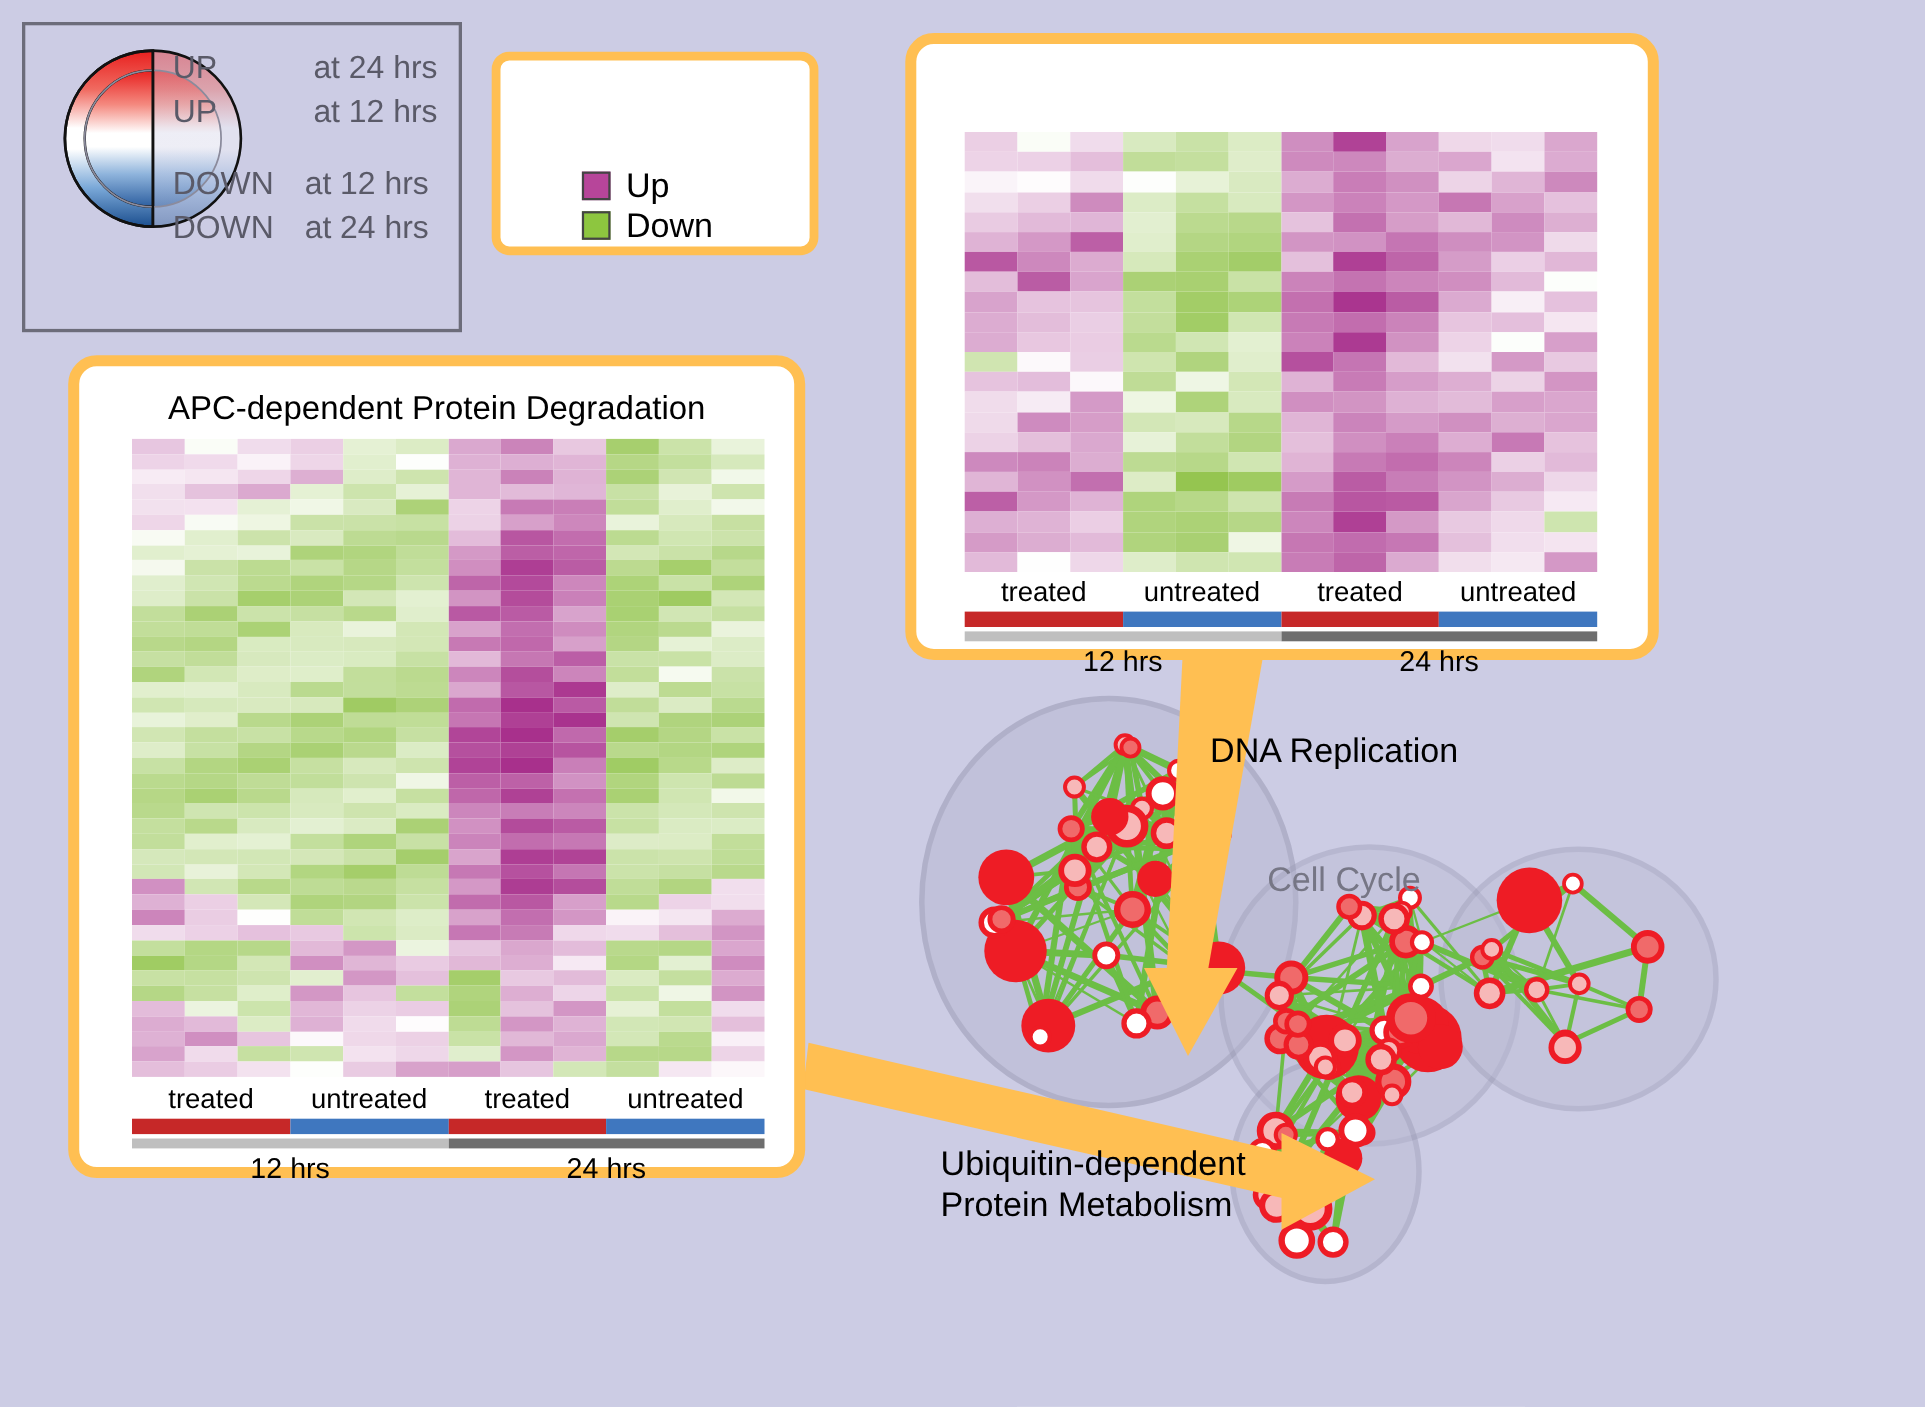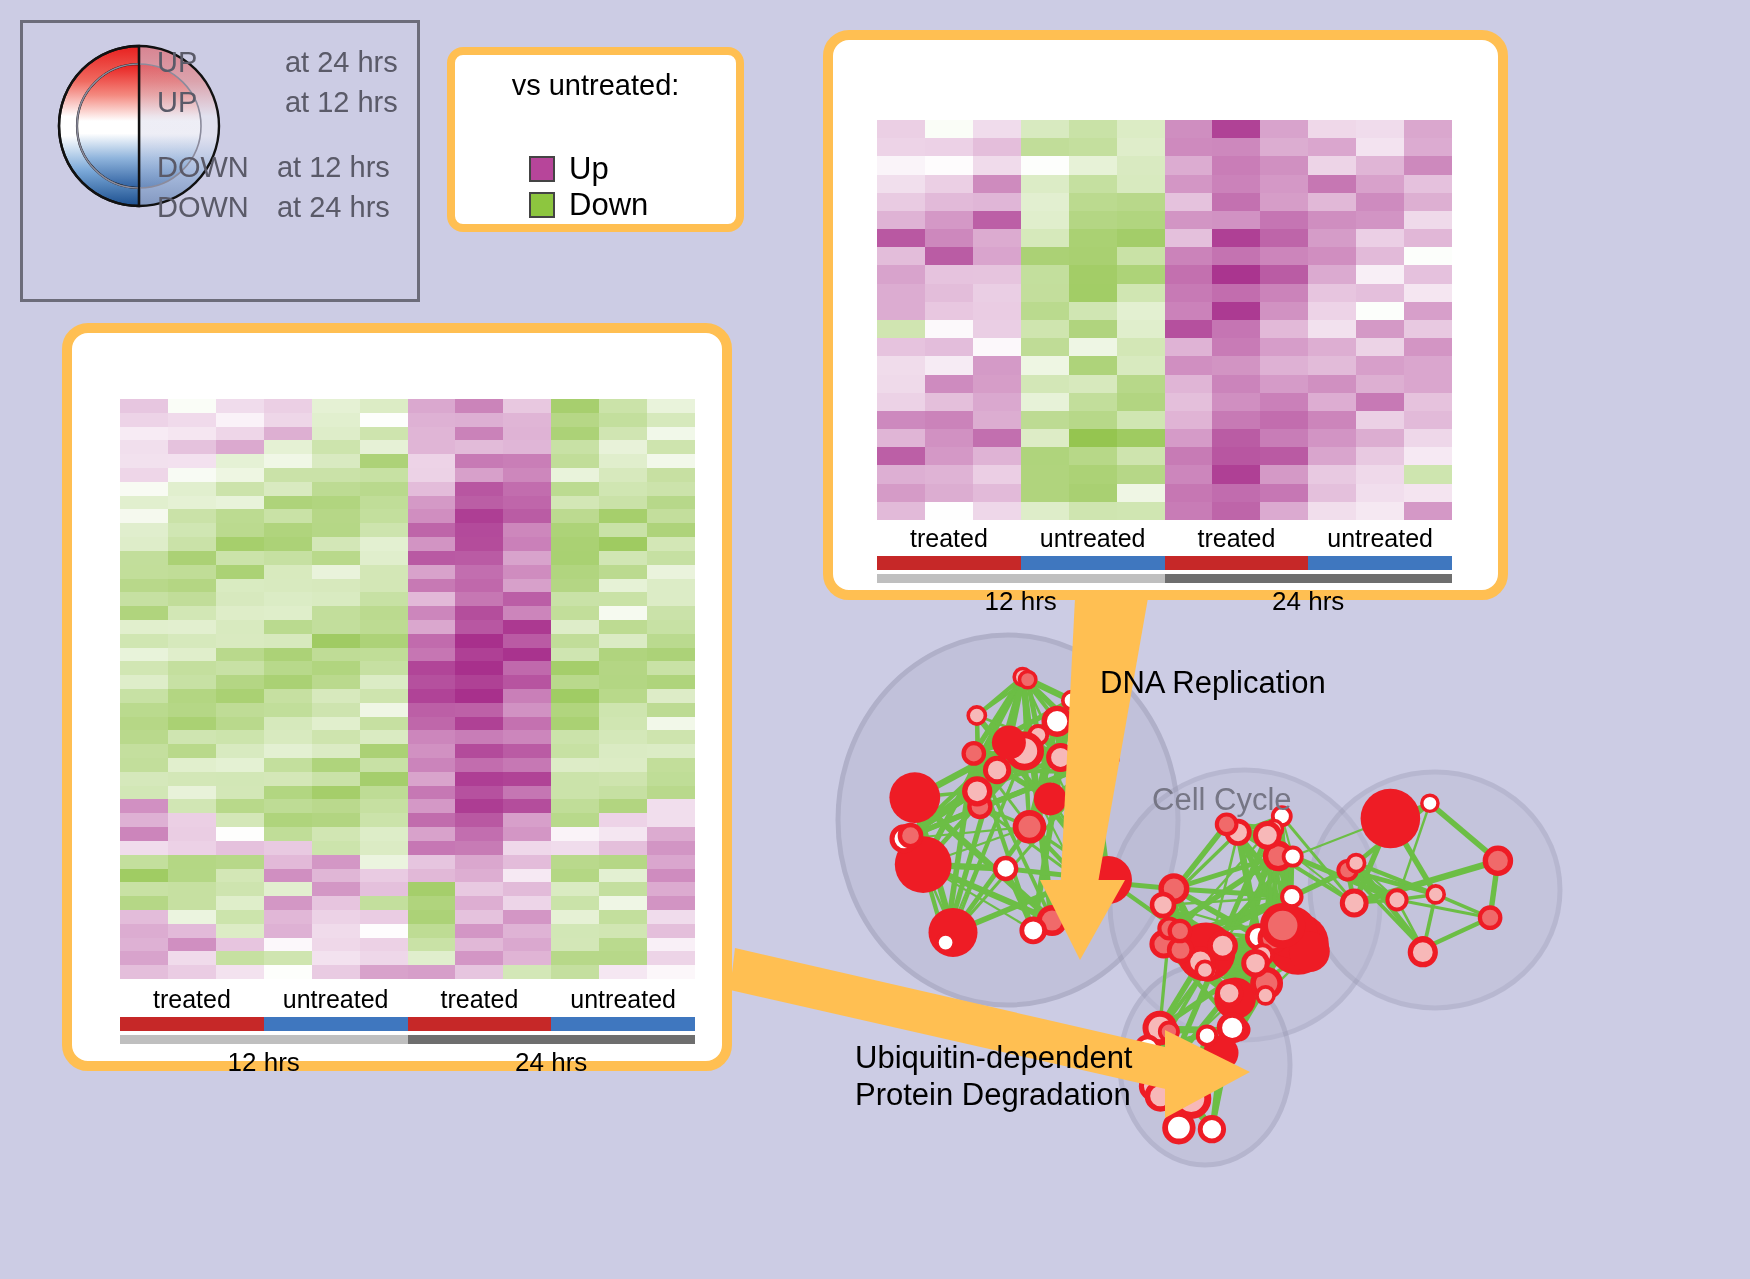--- a/index.html
+++ b/index.html
@@ -117,21 +117,20 @@
     <div class="key-row" style="left:134px;top:168px;">
       <span>DOWN</span>
       <span style="display:inline-block;width:12px;"></span>
       <span>at 24 hrs</span>
     </div>
 
   </div>
 
   <div class="legendbox">
     <div class="legend-title">
-      <div>vs untreated:</div>
     </div>
     <div class="legend-items">
       <div class="legend-item">
         <span class="legend-swatch" id="sw-up" style="background: rgb(183, 69, 154);"></span>
         <span class="legend-label">Up</span>
       </div>
       <div class="legend-item">
         <span class="legend-swatch" id="sw-down" style="background: rgb(141, 198, 63);"></span>
         <span class="legend-label">Down</span>
       </div>
@@ -581,21 +580,21 @@
   <svg id="arrows-svg" style="position:absolute;left:0;top:0;width:1750px;height:1279px;pointer-events:none;" viewBox="0 0 1750 1279">
     <path d="M1075 598 L1148 598 L1095 900 L1060 895 Z" fill="#FFBF52"></path>
     <path d="M1040 880 L1125 880 L1080 960 Z" fill="#FFBF52"></path>
     <path d="M735 948 L1200 1055 L1192 1095 L730 990 Z" fill="#FFBF52"></path>
     <path d="M1165 1030 L1165 1118 L1250 1072 Z" fill="#FFBF52"></path>
   </svg>
 
   <div class="net-label lbl-dark" style="left:1100px;top:665px;">DNA Replication</div>
   <div class="net-label lbl-gray" style="left:1152px;top:782px;">Cell Cycle</div>
   <div class="net-label lbl-dark" style="left:855px;top:1040px;">Ubiquitin-dependent
-Protein Degradation</div>
+Protein Metabolism</div>
 
   <div class="panel" id="panel-replication">
     <div class="heatmap" id="hm-replication" style="left: 44px; top: 80px; width: 575px; height: 400px; grid-template-columns: repeat(12, 1fr); grid-template-rows: repeat(22, 1fr);">
         <div class="hm-cell" style="background:rgb(235,207,228)"></div>
         <div class="hm-cell" style="background:rgb(250,253,247)"></div>
         <div class="hm-cell" style="background:rgb(240,220,236)"></div>
         <div class="hm-cell" style="background:rgb(216,234,192)"></div>
         <div class="hm-cell" style="background:rgb(201,226,167)"></div>
         <div class="hm-cell" style="background:rgb(220,236,197)"></div>
         <div class="hm-cell" style="background:rgb(207,142,192)"></div>
@@ -875,20 +874,21 @@
           <div style="background:#6E6E6E"></div>
         </div>
       <div class="hrs-row" id="rep-time-labels" style="top:62px;">
           <span>12 hrs</span>
           <span>24 hrs</span>
         </div>
     </div>
   </div>
 
   <div class="panel" id="panel-apc">
+    <div class="panel-title">APC-dependent Protein Degradation</div>
     <div class="heatmap" id="hm-apc" style="left: 48px; top: 66px; width: 575px; height: 580px; grid-template-columns: repeat(12, 1fr); grid-template-rows: repeat(42, 1fr);">
         <div class="hm-cell" style="background:rgb(231,198,224)"></div>
         <div class="hm-cell" style="background:rgb(250,253,247)"></div>
         <div class="hm-cell" style="background:rgb(240,220,236)"></div>
         <div class="hm-cell" style="background:rgb(235,207,228)"></div>
         <div class="hm-cell" style="background:rgb(229,241,212)"></div>
         <div class="hm-cell" style="background:rgb(220,236,197)"></div>
         <div class="hm-cell" style="background:rgb(218,168,207)"></div>
         <div class="hm-cell" style="background:rgb(203,132,186)"></div>
         <div class="hm-cell" style="background:rgb(232,200,224)"></div>

